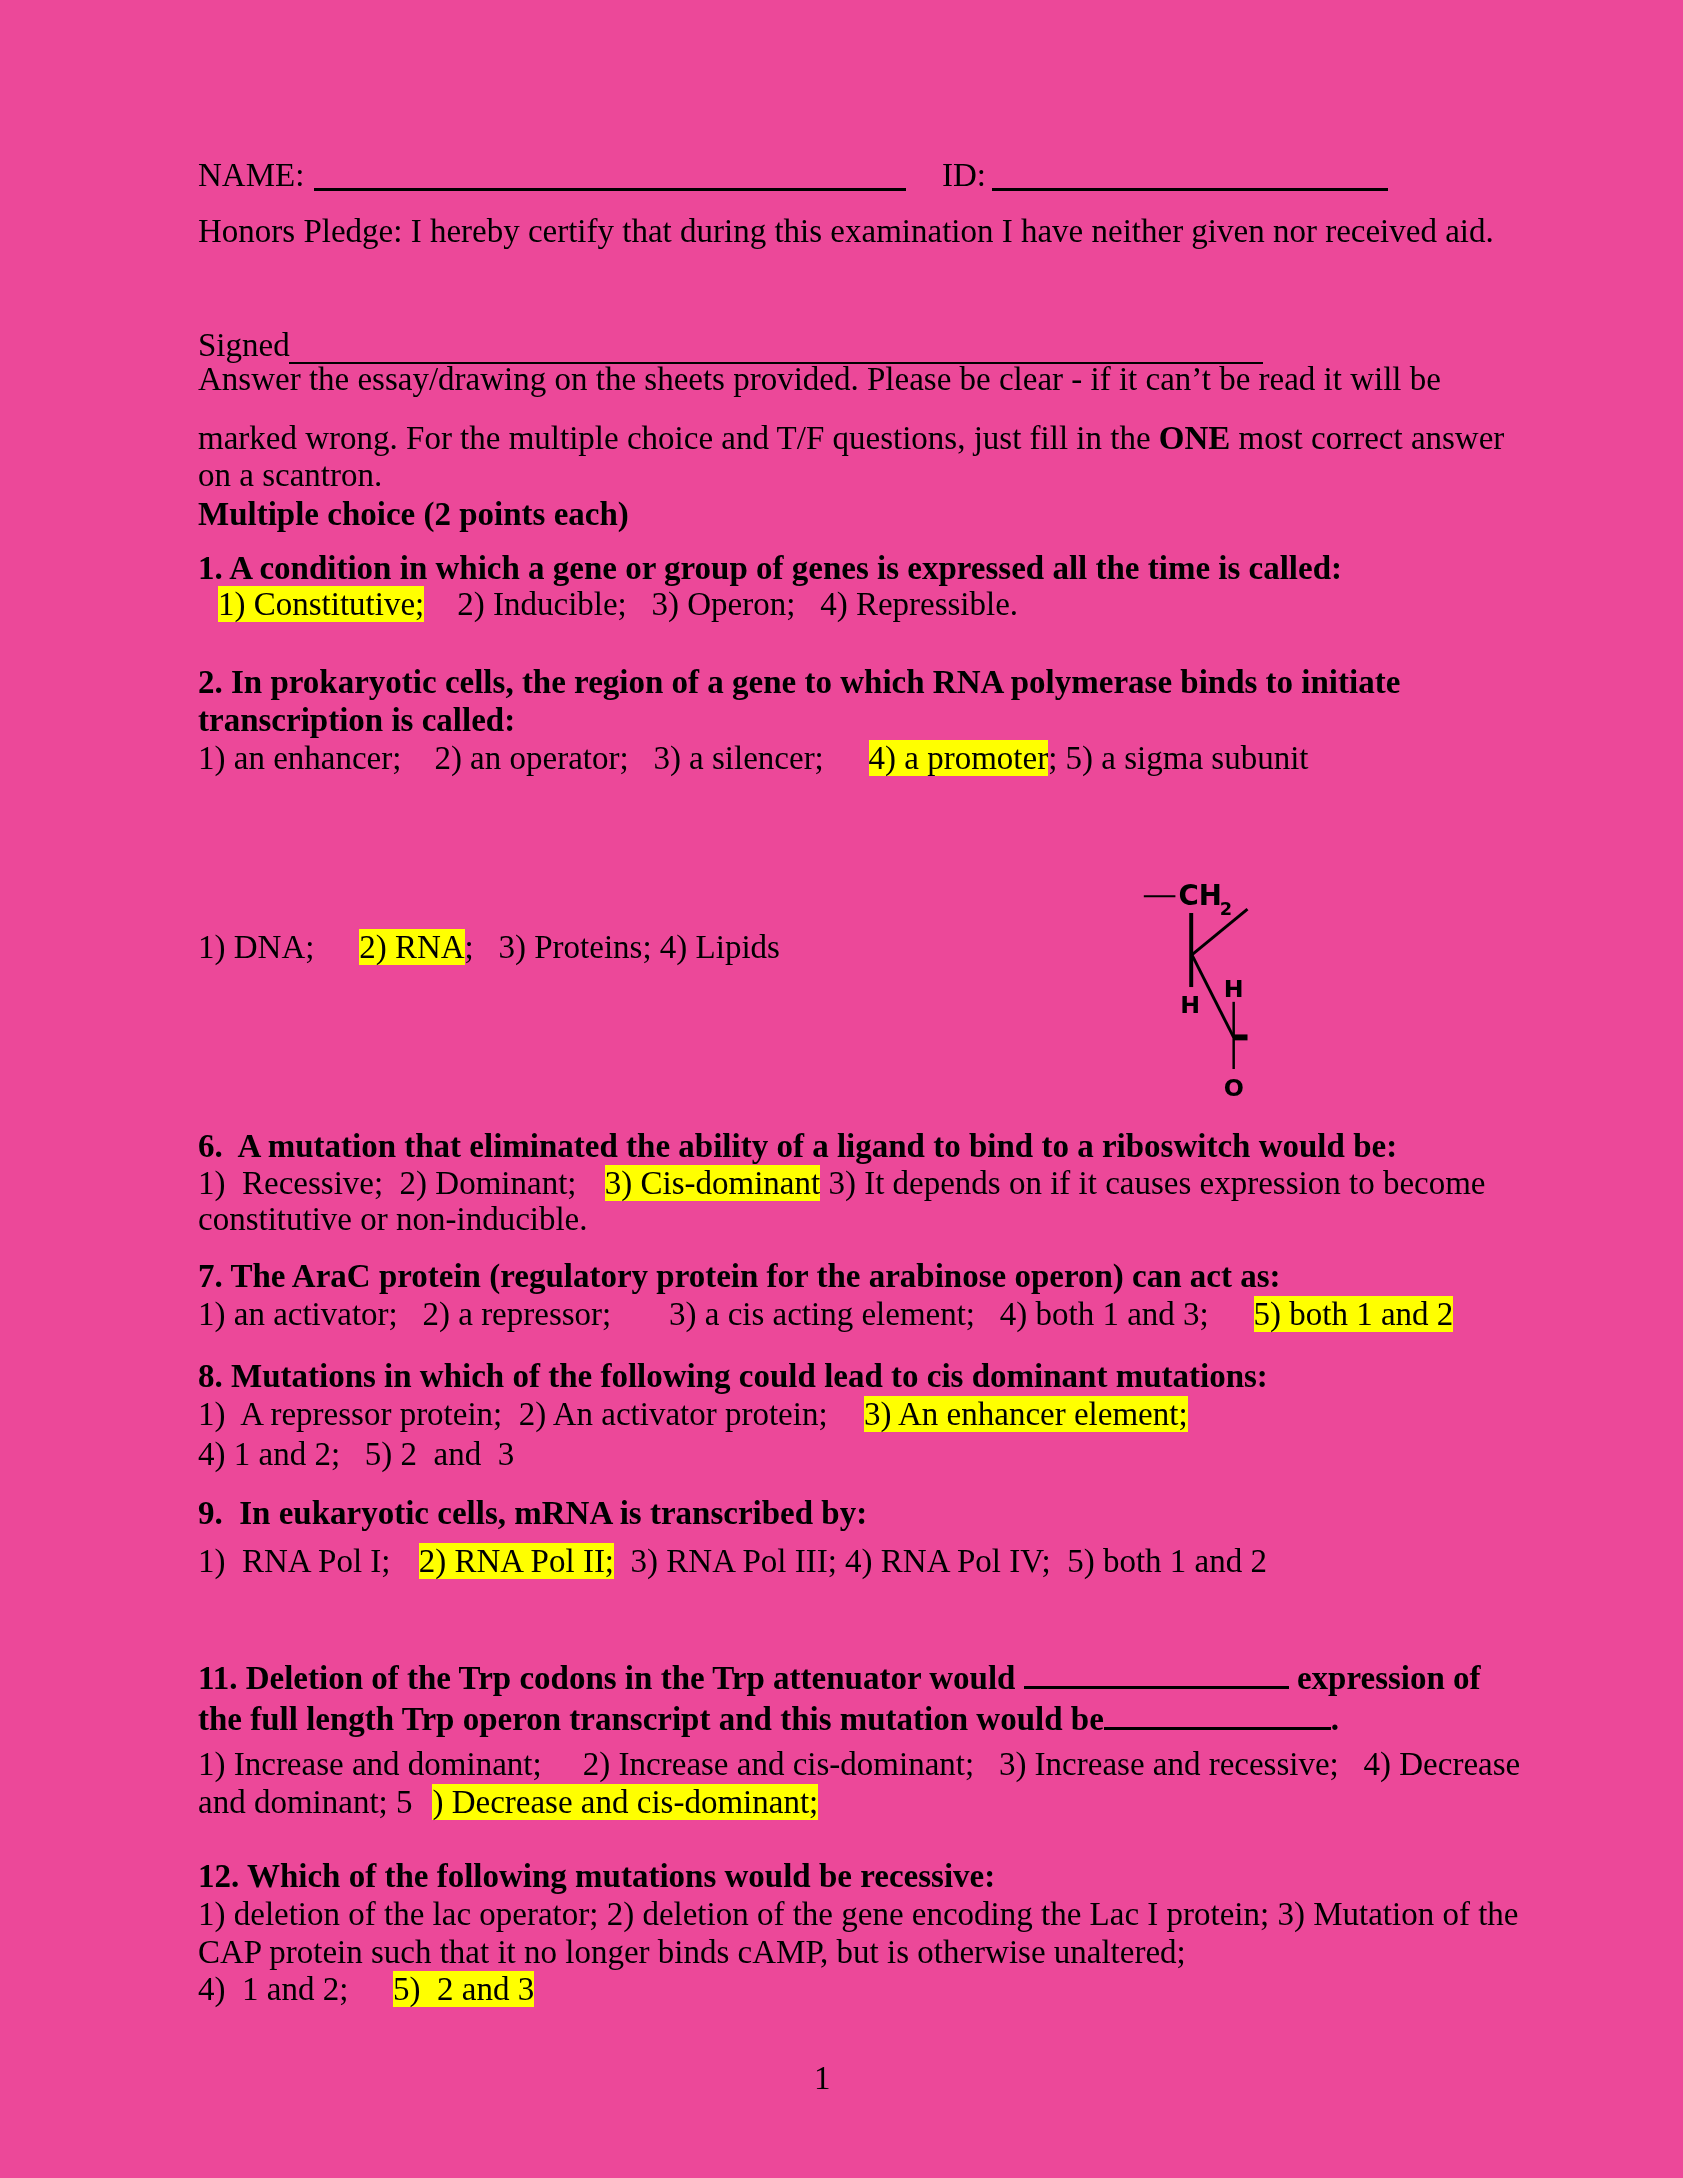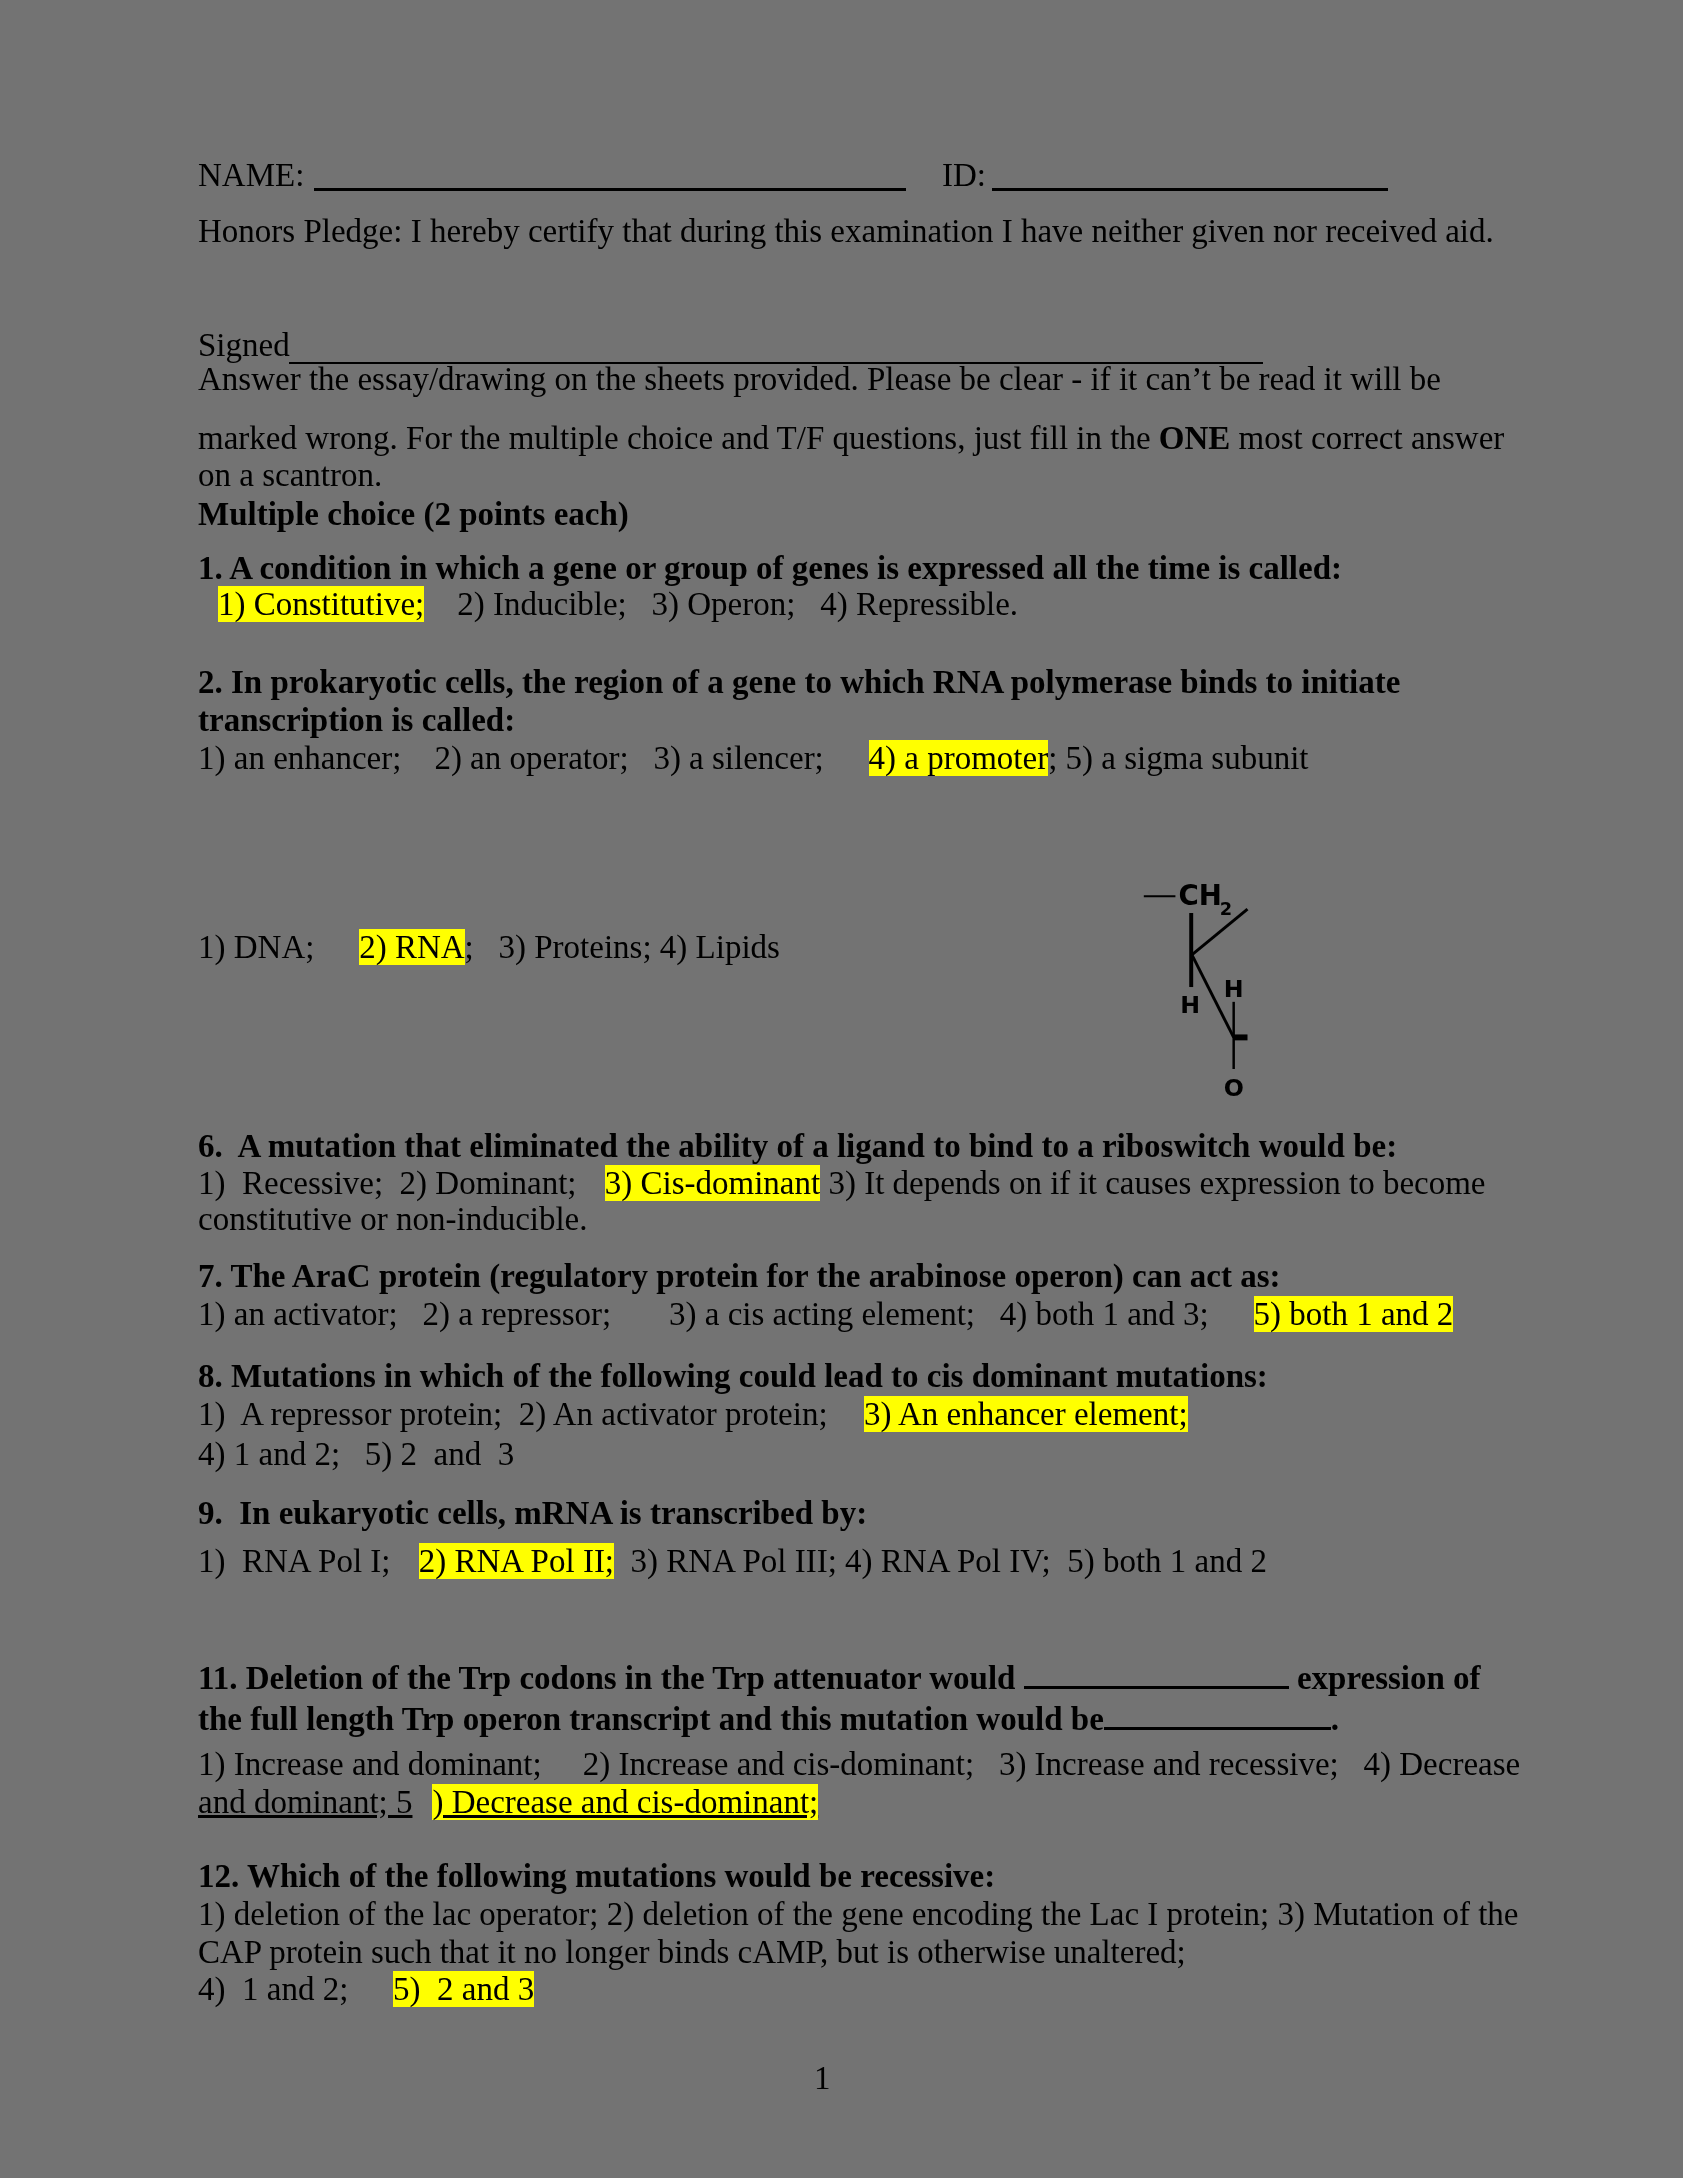--- a/index.html
+++ b/index.html
@@ -1,19 +1,19 @@
 <!DOCTYPE html>
 <html><head>
 <meta charset="utf-8">
 <style>
   html, body { margin: 0; padding: 0; background: #ffffff; }
   body { width: 1683px; height: 2178px; position: relative; overflow: hidden; }
   .page {
     position: absolute; left: 0; top: 0; width: 1683px; height: 2178px;
-    background: #737373; color: #000000;
+    background: #ec4899; color: #000000;
     font-family: "Liberation Serif", "DejaVu Serif", serif;
     font-size: 33px; line-height: 38px;
   }
   .line { position: absolute; left: 198px; white-space: pre; }
   .b { font-weight: bold; }
   .hl { background: #ffff00; margin-left: 20px; }
   .rule { position: absolute; background: #000; }
   .blank { display: inline-block; border-bottom: 3px solid #000; height: 30px; vertical-align: baseline; }
   .pagenum { position: absolute; left: 814px; top: 2059px; white-space: pre; }
   svg.struct { position: absolute; left: 1129px; top: 871px; overflow: visible; }
@@ -75,21 +75,21 @@
   <div class="line b" style="top:1357px;">8. Mutations in which of the following could lead to cis dominant mutations:</div>
   <div class="line" style="top:1395px;"><span>1)  A repressor protein;  2) An activator protein;  </span><span class="hl">3) An enhancer element;</span></div>
   <div class="line" style="top:1435px;">4) 1 and 2;   5) 2  and  3</div>
 
   <div class="line b" style="top:1494px;">9.  In eukaryotic cells, mRNA is transcribed by:</div>
   <div class="line" style="top:1542px;"><span>1)  RNA Pol I; </span><span class="hl">2) RNA Pol II;</span><span>  3) RNA Pol III; 4) RNA Pol IV;  5) both 1 and 2</span></div>
 
   <div class="line b" style="top:1656px;"><span>11. Deletion of the Trp codons in the Trp attenuator would </span><span class="blank" style="width:265px;"></span><span> expression of</span></div>
   <div class="line b" style="top:1697px;"><span>the full length Trp operon transcript and this mutation would be</span><span class="blank" style="width:227px;"></span><span>.</span></div>
   <div class="line" style="top:1745px;">1) Increase and dominant;     2) Increase and cis-dominant;   3) Increase and recessive;   4) Decrease</div>
-  <div class="line" style="top:1783px;text-decoration:underline;"><span>and dominant; 5</span><span class="hl">) Decrease and cis-dominant;</span></div>
+  <div class="line" style="top:1783px;"><span>and dominant; 5</span><span class="hl">) Decrease and cis-dominant;</span></div>
 
   <div class="line b" style="top:1857px;">12. Which of the following mutations would be recessive:</div>
   <div class="line" style="top:1895px;">1) deletion of the lac operator; 2) deletion of the gene encoding the Lac I protein; 3) Mutation of the</div>
   <div class="line" style="top:1933px;">CAP protein such that it no longer binds cAMP, but is otherwise unaltered;</div>
   <div class="line" style="top:1970px;"><span>4)  1 and 2;   </span><span class="hl">5)  2 and 3</span></div>
 
   <div class="pagenum">1</div>
 </div>
 
 

